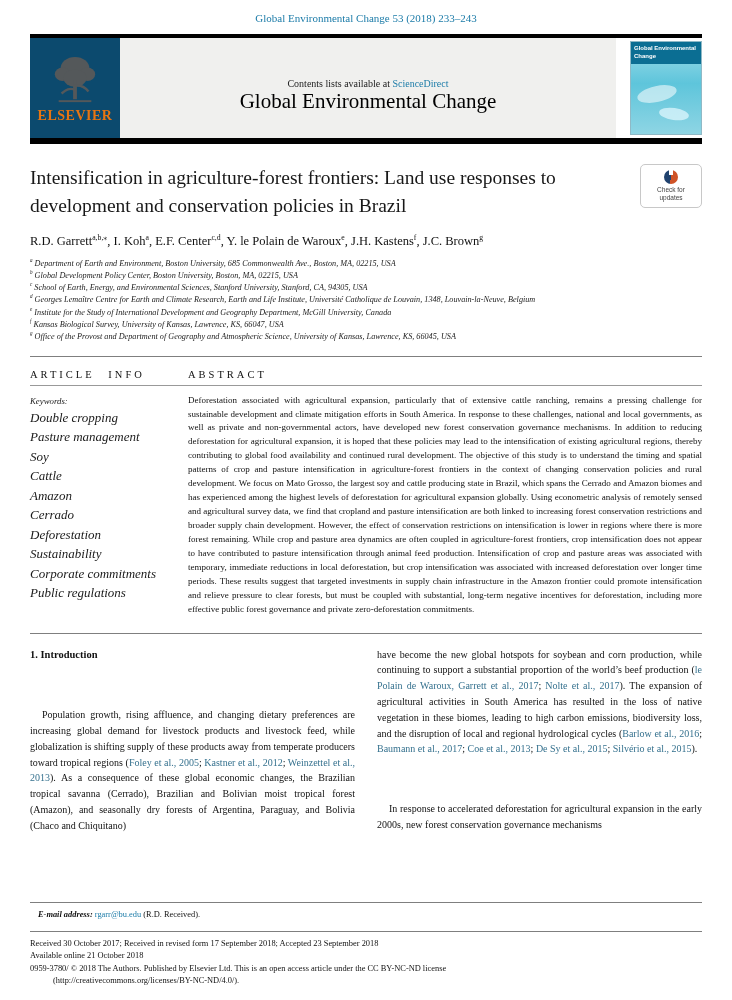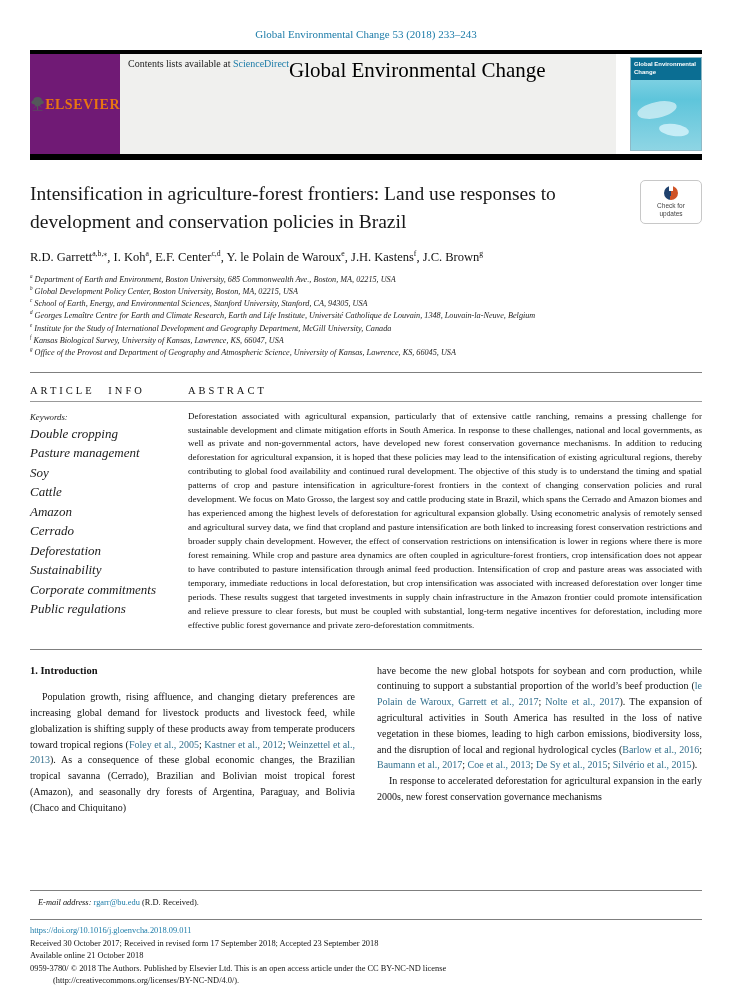--- a/index.html
+++ b/index.html
@@ -5,28 +5,28 @@
   * { margin:0; padding:0; box-sizing:border-box; }
   html,body { background:#ffffff; }
   body { margin:0; }
   .page { width:732px; height:1000px; background:#fff; margin:0 auto; overflow:hidden;
           font-family:"Liberation Serif","DejaVu Serif",serif; color:#1a1a1a;
           display:flex; flex-direction:column; position:relative; }
   a { text-decoration:none; cursor:pointer; }
   .link { color:#1b7ba8; }
   sup { font-size:62%; vertical-align:super; line-height:0; }
 
-  .journal-ref { text-align:center; font-size:11px; color:#1b7ba8; padding-top:28px; }
+  .journal-ref { text-align:center; font-size:11px; color:#1b7ba8; padding-top:12px; }
   .bar { height:4px; background:#000; margin:10px 30px 0; }
   .bar.thick { height:6px; margin-top:0; }
 
   .header { margin:0 30px; height:100px; display:flex; align-items:stretch; }
-  .logo-col { width:90px; display:flex; flex-direction:row; align-items:center; justify-content:center; background:#701a75; }
+  .logo-col { width:90px; display:flex; flex-direction:column; align-items:center; justify-content:center; background:#0c4a6e; }
   .els-word { font-size:14px; font-weight:bold; letter-spacing:.5px; color:#e87511; margin-top:1px; }
-  .head-center { flex:1; background:#f0f0ee; text-align:center; padding:4px 8px; display:flex; flex-direction:row; justify-content:flex-start; }
+  .head-center { flex:1; background:#f0f0ee; text-align:center; padding:24px 8px; display:flex; flex-direction:column; justify-content:flex-end; }
   .contents-line { font-size:10px; color:#222; }
   .head-title { font-size:21px; color:#000; }
   .homepage-line { font-size:9.5px; color:#222; }
   .cover-col { width:86px; display:flex; align-items:center; justify-content:flex-end; background:#fff; }
   .cover { width:72px; height:94px; border:1px solid #8fb9c6; background:linear-gradient(180deg,#9edcea 0%,#5ec5db 45%,#8ed5e4 100%); position:relative; overflow:hidden; font-family:"Liberation Sans",sans-serif; }
   .cover-band { background:#0b6e93; color:#fff; font-size:6px; font-weight:bold; line-height:1.25; padding:3px 3px 4px; text-align:left; }
   .cover-blob { position:absolute; border-radius:50%; background:rgba(255,255,255,.55); }
   .b1 { width:40px; height:16px; left:6px; top:44px; transform:rotate(-12deg); }
   .b2 { width:30px; height:12px; left:28px; top:66px; transform:rotate(8deg); background:rgba(230,250,255,.7); }
 
@@ -48,29 +48,29 @@
   .info-left { width:158px; flex-shrink:0; }
   .info-right { flex:1; }
   .sec-head { font-size:10.5px; letter-spacing:3px; word-spacing:8px; color:#111; border-bottom:1px solid #999; padding-bottom:5px; margin-bottom:8px; white-space:nowrap; }
   .kw-label { font-style:italic; font-size:8.8px; line-height:1.6; }
   .kw { font-size:13px; line-height:1.5;font-style:italic; }
   .abstract-text { font-size:9px; line-height:1.55; text-align:justify; color:#111; }
 
   .body-cols { margin:13px 30px 0; display:flex; gap:22px; }
   .col { flex:1; font-size:10px; line-height:1.58; text-align:justify; color:#111; }
   .sec-title { font-size:10.5px; font-weight:bold; margin-bottom:10px; }
-  .para.indent { text-indent:12px; }
+  .para.indent { text-indent:12px;margin-top:44px; }
   .cite { color:#35718e; }
 
   .footer { margin-top:auto; padding:0 30px 13px; }
   .foot-rule { border-top:1px solid #7f7f7f; margin-bottom:6px; }
   .foot-rule.r2 { margin:10px 0 6px; }
   .foot-note { font-size:8.4px; line-height:1.5; color:#111; }
   .foot-note.email-line { padding-left:8px; }
-  .em-label { font-style:italic; }
+  .em-label { font-style:italic;font-weight:bold; }
   .doi { display:block; font-size:8.4px; margin-bottom:3px; }
   .foot-meta { font-size:8.4px; line-height:1.45; color:#111; }
   .foot-meta.lic { color:#111;padding-left:23px; }
 </style>
 </head>
 <body>
 
 <div class="page">
 
   <div class="journal-ref">Global Environmental Change 53 (2018) 233–243</div>
@@ -168,20 +168,19 @@
     </div>
   </div>
 
   <div class="footer">
     <div class="foot-rule"></div>
     <div class="foot-note email-line">
       <span class="em-label">E-mail address:</span>
       <a class="link">rgarr@bu.edu</a><span> (R.D. Received).</span>
     </div>
     <div class="foot-rule r2"></div>
-    <a class="link doi">https://doi.org/10.1016/j.gloenvcha.2018.09.011</a>
     <div class="foot-meta">Received 30 October 2017; Received in revised form 17 September 2018; Accepted 23 September 2018</div>
     <div class="foot-meta">Available online 21 October 2018</div>
     <div class="foot-meta">0959-3780/ © 2018 The Authors. Published by Elsevier Ltd. This is an open access article under the CC BY-NC-ND license</div>
     <div class="foot-meta lic">(http://creativecommons.org/licenses/BY-NC-ND/4.0/).</div>
   </div>
 
 </div>
 
 </body></html>

